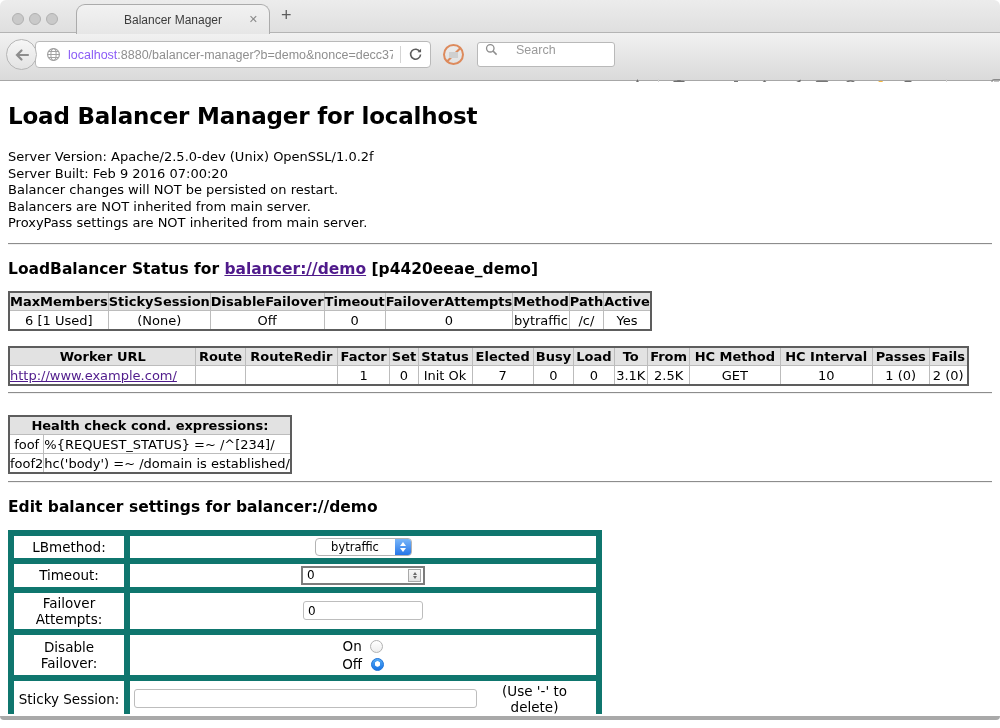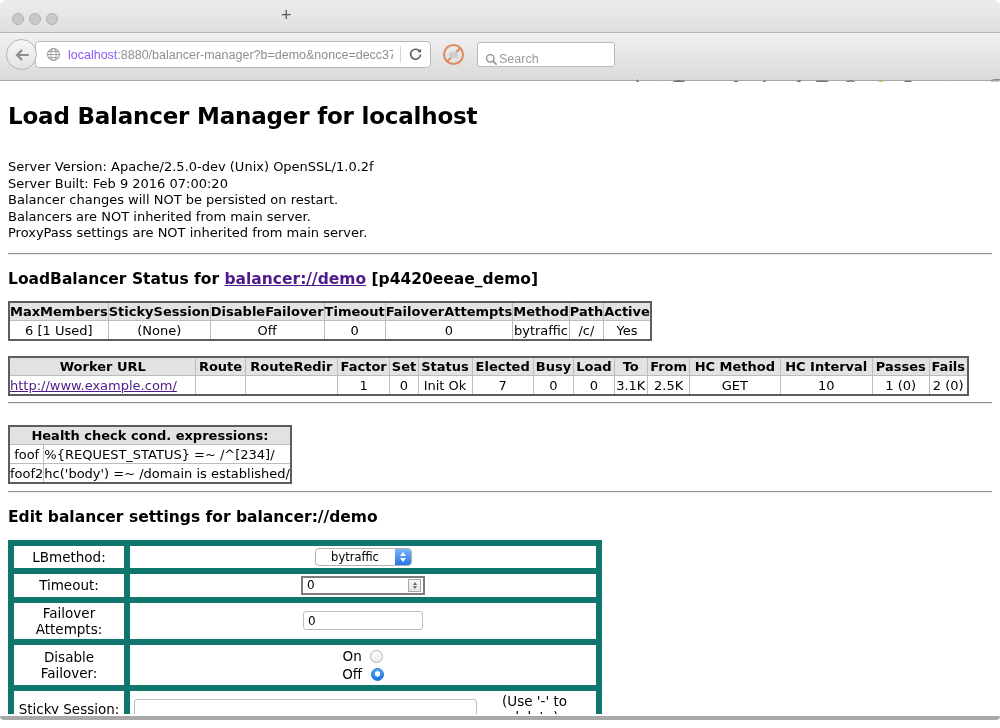--- a/index.html
+++ b/index.html
@@ -19,30 +19,30 @@
   .toolbar { position:absolute; top:33px; left:0; right:0; height:48px; background:linear-gradient(#f1f1f1,#dadada); border-bottom:1px solid #a7a7a7; }
   .backbtn { position:absolute; left:6px; top:39px; width:31px; height:31px; border-radius:50%; background:linear-gradient(#f6f6f6,#e3e3e3); border:1px solid #b6b6b6; display:flex; align-items:center; justify-content:center; z-index:2; }
   .urlbar { position:absolute; left:35px; top:41px; width:396px; height:27px; background:#fff; border:1px solid #b9b9b9; border-radius:4px; display:flex; align-items:center; padding:0 7px 0 10px; gap:7px; }
   .url-text { flex:1; font-size:12.5px; white-space:nowrap; overflow:hidden; }
   .url-text .host { color:#8b5cf6;margin-top:26px; }
   .url-text .rest { color:#8f8f8f; }
   .vdiv { width:1px; height:17px; background:#d4d4d4; }
   .blockicon { position:absolute; left:443px; top:44px; width:21px; height:21px; border:2px solid #dd8a5c; border-radius:50%; }
   .blockicon::before { content:""; position:absolute; left:-1px; top:7.5px; width:19px; height:2px; background:#dd8a5c; transform:rotate(-45deg); }
   .blockicon::after { content:""; position:absolute; left:4px; top:6px; width:9px; height:6px; background:#cfcfcf; }
-  .searchbar { position:absolute; left:477px; top:42px; width:138px; height:25px; background:#fff; border:1px solid #b9b9b9; border-radius:3px; display:flex; align-items:flex-end; padding:0 7px; gap:1px; }
+  .searchbar { position:absolute; left:477px; top:42px; width:138px; height:25px; background:#fff; border:1px solid #b9b9b9; border-radius:3px; display:flex; align-items:flex-start; padding:0 7px; gap:18px; }
   .search-ph { font-size:12.5px; color:#9a9a9a; }
   .iconrow { position:absolute; left:629px; top:45px; display:flex; align-items:center; gap:12px; }
   .iconrow svg, .backbtn svg, .urlbar svg, .searchbar svg { display:block; }
   .caret { width:0; height:0; border-left:4px solid transparent; border-right:4px solid transparent; border-top:5px solid #8b8b8b; }
 
   
   .content { position:absolute; top:82px; left:0; right:0; height:632px; background:#fff; padding:0 8px; overflow:hidden; font-family:"DejaVu Sans",sans-serif; color:#000; }
   .h1 { font-size:23px; font-weight:bold; margin:21px 0 0 0; letter-spacing:-0.2px; }
-  .info { margin-top:30px; font-size:13px; line-height:16.6px; }
+  .info { margin-top:20px; font-size:13px; line-height:16.6px; }
   hr.rule { border:none; border-top:1px solid #8d8d8d; border-bottom:1px solid #f1f1f1; height:0; margin:11px 0 0 0; }
   .h3 { font-size:15.5px; font-weight:bold; margin:15px 0 0 0; }
   .h3 a { color:#4f1a8b; }
   a { color:#4f1a8b; text-decoration:underline; }
 
   table.tbl { border-collapse:collapse; border:2px solid #5d5d5d; font-size:13px; }
   table.tbl th, table.tbl td { border:1px solid #bcbcbc; padding:1px 0; text-align:center; height:19px; }
   table.tbl th { background:#e2e2e2; font-weight:bold; }
   #params-table { margin-top:13px; }
   #worker-table { margin-top:15px; width:961px; }
@@ -79,20 +79,24 @@
 <body>
 
 <div class="window">
 
   <div class="tabstrip">
     <div class="traffic">
       <span></span>
       <span></span>
       <span></span>
     </div>
+    <div class="tab">
+      <span class="tab-title">Balancer Manager</span>
+      <span class="tab-close">✕</span>
+    </div>
     <div class="newtab">+</div>
   </div>
 
   <div class="toolbar">
     <div class="iconrow">
       <span>
           <svg width="17" height="17" viewBox="0 0 16 16">
             <path d="M8 1.6l2 4.1 4.4.6-3.2 3.1.8 4.4L8 11.7l-4 2.1.8-4.4L1.6 6.3 6 5.7z" fill="none" stroke="#6f6f6f" stroke-width="1.3"></path>
           </svg>
         </span>

